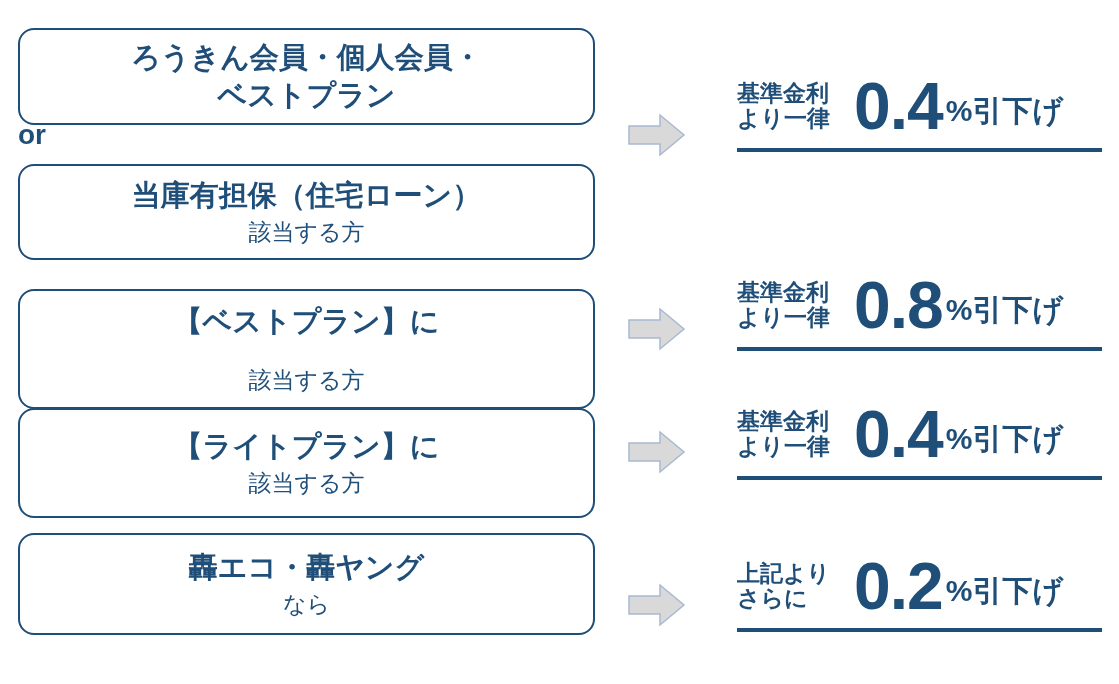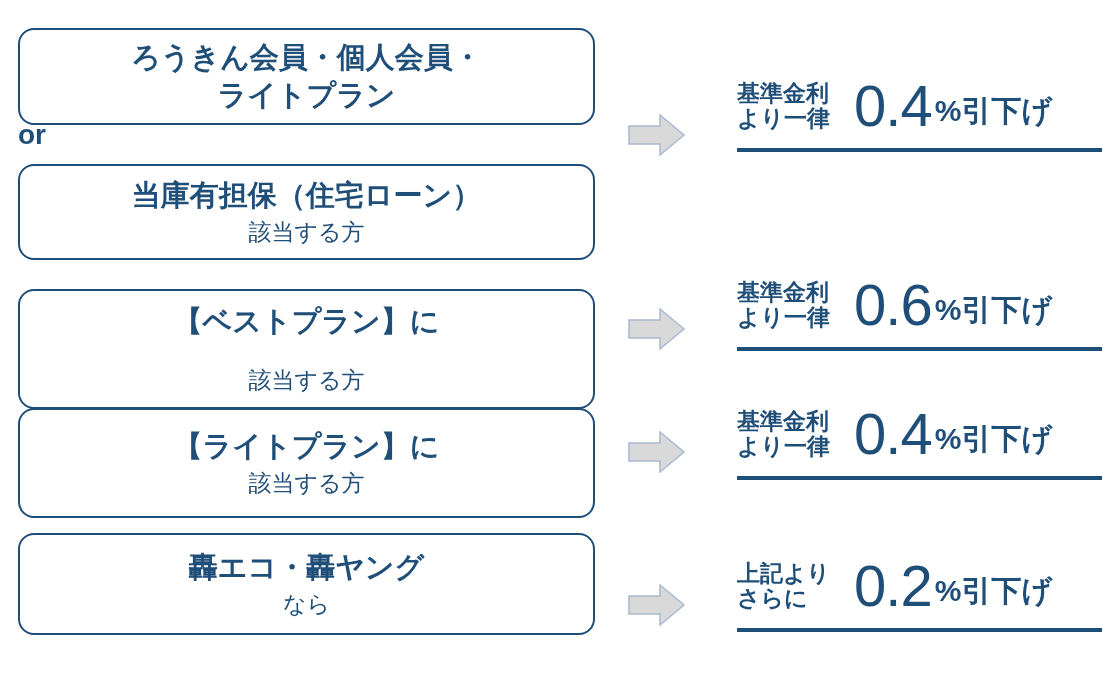--- a/index.html
+++ b/index.html
@@ -52,37 +52,37 @@
     border-bottom:4px solid var(--navy);
     display:flex;align-items:center;
     padding-bottom:16px;
   }
   .r1{top:80px;} .r2{top:279px;} .r3{top:408px;} .r4{top:560px;}
   .qualifier{
     font-size:23px;font-weight:bold;line-height:25px;
     white-space:nowrap;flex:0 0 auto;
   }
   .rate-value{
-    font-size:58px;font-weight:normal;line-height:1;
+    font-size:66px;font-weight:bold;line-height:1;
     margin-left:24px;letter-spacing:-1px;flex:0 0 auto;
   }
   .rate-unit{
     font-size:30px;font-weight:bold;line-height:1;
     margin-left:3px;white-space:nowrap;flex:0 0 auto;
     align-self:center;margin-top:10px;
   }
 </style>
 </head>
 <body>
 
 <div class="stage">
 
   <div class="flow-box b1 big-sub">
     <div class="l1">ろうきん会員・個人会員・</div>
-    <div class="l2">ライトプラン</div>
+    <div class="l2">ベストプラン</div>
   </div>
 
   <div class="or-connector">or</div>
 
   <div class="flow-box b2">
     <div class="l1">当庫有担保（住宅ローン）</div>
     <div class="l2">該当する方</div>
   </div>
 
   <div class="flow-box b3">
@@ -120,21 +120,21 @@
     </div>
     <div class="rate-value">0.4</div>
     <div class="rate-unit">%引下げ</div>
   </div>
 
   <div class="result-row r2">
     <div class="qualifier">
       <div>基準金利</div>
       <div>より一律</div>
     </div>
-    <div class="rate-value">0.6</div>
+    <div class="rate-value">0.8</div>
     <div class="rate-unit">%引下げ</div>
   </div>
 
   <div class="result-row r3">
     <div class="qualifier">
       <div>基準金利</div>
       <div>より一律</div>
     </div>
     <div class="rate-value">0.4</div>
     <div class="rate-unit">%引下げ</div>

